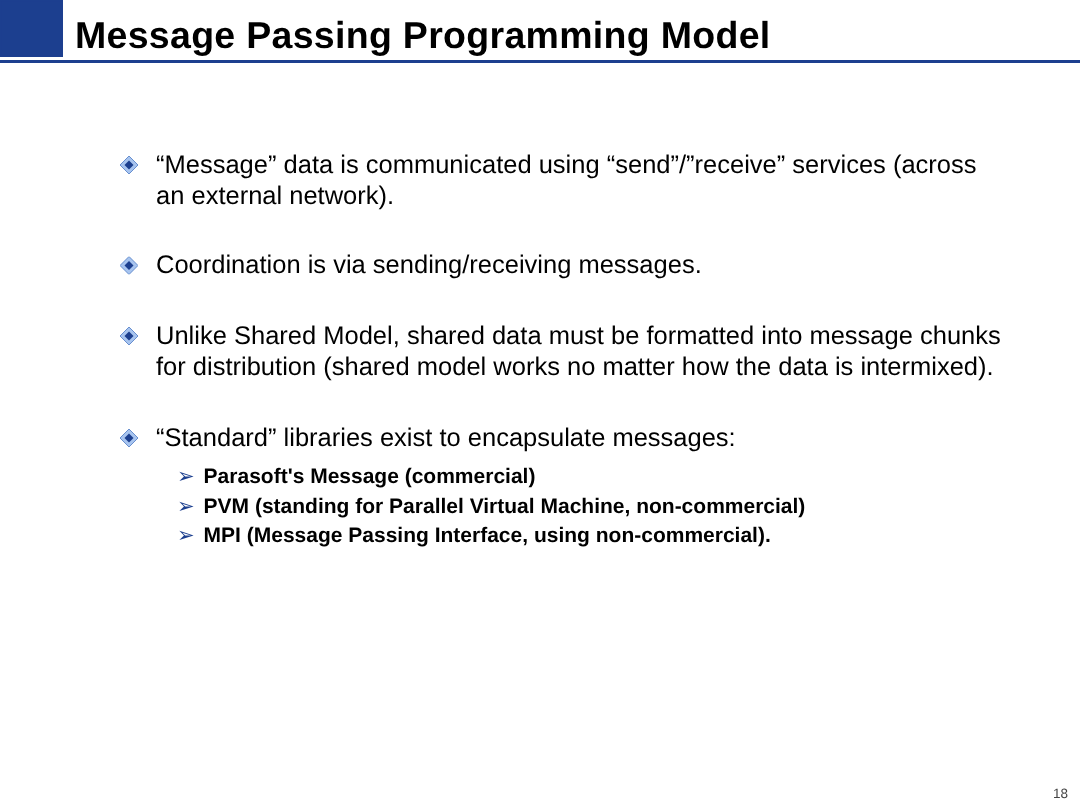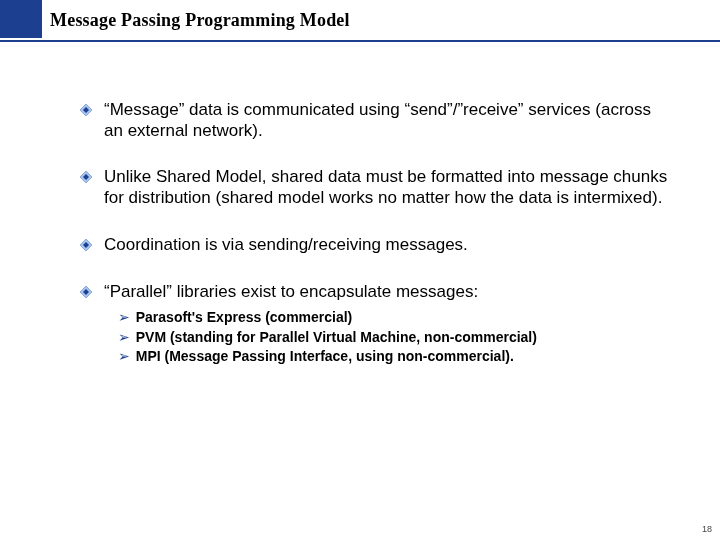--- a/index.html
+++ b/index.html
@@ -1,19 +1,19 @@
 <!DOCTYPE html>
 <html><head>
 <meta charset="utf-8">
 <style>
   * { margin: 0; padding: 0; box-sizing: border-box; }
   html, body { width: 720px; height: 540px; background: #fff; font-family: Arial, Helvetica, sans-serif; color: #000; }
   .slide { position: relative; width: 720px; height: 540px; }
   .corner-box { position: absolute; top: 0; left: 0; width: 42px; height: 38px; background: #1c3f8f; border: 1px solid #1c3f8f; }
-  .title { position: absolute; top: 10px; left: 50px; font-size: 18px; font-weight: bold; letter-spacing: 0.2px; font-family: Liberation Serif, serif; }
+  .title { position: absolute; top: 10px; left: 50px; font-size: 25px; font-weight: bold; letter-spacing: 0.2px; }
   .rule { position: absolute; top: 40px; left: 0; right: 0; height: 2px; background: #1c3f8f; }
   .content { position: absolute; top: 100px; left: 80px; right: 50px; }
   .bullet-row { display: flex; align-items: flex-start; margin-bottom: 26px; }
   .bullet-icon { width: 12px; height: 12px; margin-top: 4px; margin-right: 12px; flex: 0 0 auto; }
   .bullet-text { font-size: 17px; line-height: 1.22; flex: 1; }
   .sub-list { margin-top: 6px; margin-left: 38px; }
   .sub-row { display: flex; align-items: flex-start; margin-bottom: 1px; }
   .sub-arrow { color: #1c3f8f; font-size: 14px; margin-right: 6px; line-height: 1.3; }
   .sub-text { font-size: 14px; font-weight: bold; line-height: 1.3; }
   .page-num { position: absolute; right: 8px; bottom: 6px; font-size: 9px; color: #444; }
@@ -34,44 +34,44 @@
         <polygon points="6,3 9,6 6,9 3,6" fill="#1c3f8f"></polygon>
       </svg>
       <div class="bullet-text">“Message” data is communicated using “send”/”receive” services (across an external network).</div>
     </div>
 
     <div class="bullet-row">
       <svg class="bullet-icon" viewBox="0 0 12 12">
         <polygon points="6,0 12,6 6,12 0,6" fill="#a7c4ef" stroke="#5b86c9" stroke-width="0.6"></polygon>
         <polygon points="6,3 9,6 6,9 3,6" fill="#1c3f8f"></polygon>
       </svg>
-      <div class="bullet-text">Unlike Shared Model, shared data must be formatted into message chunks for distribution (shared model works no matter how the data is intermixed).</div>
+      <div class="bullet-text">Coordination is via sending/receiving messages.</div>
     </div>
 
     <div class="bullet-row">
       <svg class="bullet-icon" viewBox="0 0 12 12">
         <polygon points="6,0 12,6 6,12 0,6" fill="#a7c4ef" stroke="#5b86c9" stroke-width="0.6"></polygon>
         <polygon points="6,3 9,6 6,9 3,6" fill="#1c3f8f"></polygon>
       </svg>
-      <div class="bullet-text">Coordination is via sending/receiving messages.</div>
+      <div class="bullet-text">Unlike Shared Model, shared data must be formatted into message chunks for distribution (shared model works no matter how the data is intermixed).</div>
     </div>
 
 
     <div class="bullet-row" style="margin-bottom:4px;">
       <svg class="bullet-icon" viewBox="0 0 12 12">
         <polygon points="6,0 12,6 6,12 0,6" fill="#a7c4ef" stroke="#5b86c9" stroke-width="0.6"></polygon>
         <polygon points="6,3 9,6 6,9 3,6" fill="#1c3f8f"></polygon>
       </svg>
-      <div class="bullet-text">“Parallel” libraries exist to encapsulate messages:</div>
+      <div class="bullet-text">“Standard” libraries exist to encapsulate messages:</div>
     </div>
 
     <div class="sub-list">
       <div class="sub-row">
         <span class="sub-arrow">➢</span>
-        <span class="sub-text">Parasoft's Express (commercial)</span>
+        <span class="sub-text">Parasoft's Message (commercial)</span>
       </div>
       <div class="sub-row">
         <span class="sub-arrow">➢</span>
         <span class="sub-text">PVM (standing for Parallel Virtual Machine, non-commercial)</span>
       </div>
       <div class="sub-row">
         <span class="sub-arrow">➢</span>
         <span class="sub-text">MPI (Message Passing Interface, using non-commercial).</span>
       </div>
     </div>

